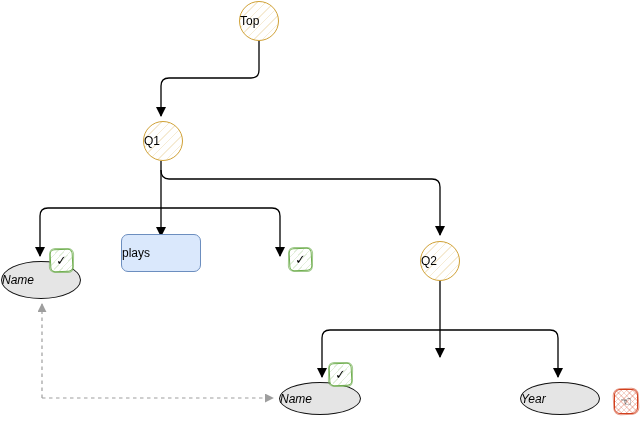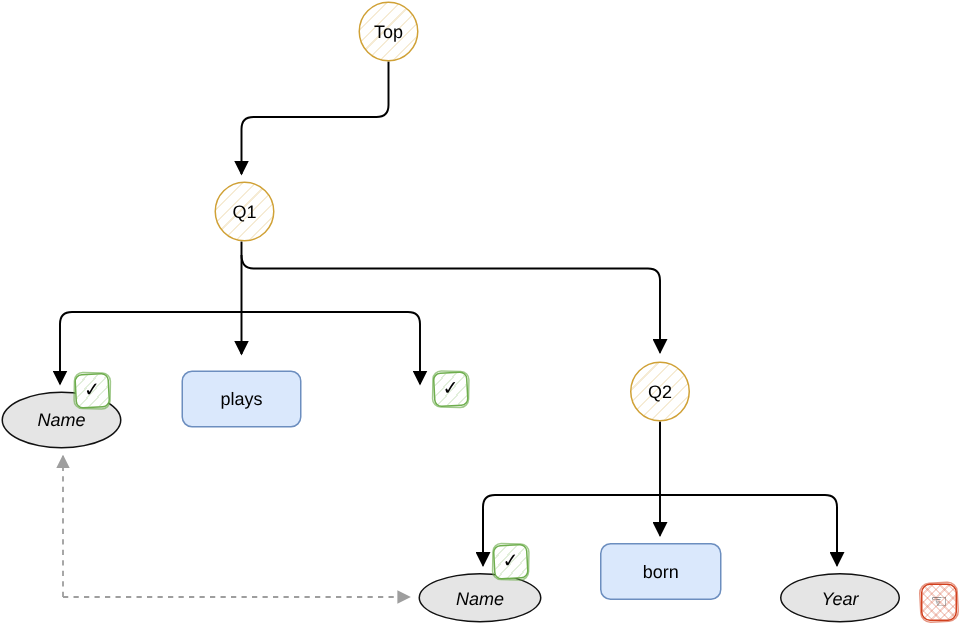--- a/index.html
+++ b/index.html
@@ -28,21 +28,20 @@
     fill: none;
     stroke: #9e9e9e;
     stroke-width: 1.2;
     stroke-dasharray: 3.5 3.5;
   }
 
   .node {
     position: absolute;
     display: flex;
     align-items: center;
-    justify-content: center;
     font-size: 12px;
     color: #000;
     text-align: center;
   }
 
   .circle {
     width: 40px; height: 40px;
     border-radius: 50%;
     border: 1.6px solid #d0a136;
     background:
@@ -120,21 +119,21 @@
     border: 1px solid rgba(210,64,30,0.55);
     border-radius: 7px;
     transform: rotate(-3deg);
   }
 
   
   #node-top        { left: 239px; top: 1px; }
   #node-q1         { left: 143px; top: 121px; }
   #node-q2         { left: 420px; top: 241px; }
   #node-name1      { left: 1px;   top: 261px; width: 80px; height: 38px; }
-  #node-plays      { left: 121px; top: 247px; width: 80px; height: 38px; }
+  #node-plays      { left: 121px; top: 234px; width: 80px; height: 38px; }
   #node-instrument { left: 239px; top: 261px; width: 84px; height: 38px; }
   #node-name2      { left: 279px; top: 382px; width: 82px; height: 33px; }
   #node-born       { left: 400px; top: 362px; width: 81px; height: 38px; }
   #node-year       { left: 520px; top: 382px; width: 80px; height: 33px; }
 
   #cb-name1      { left: 50px;  top: 249px; }
   #cb-instrument { left: 289px; top: 248px; }
   #cb-name2      { left: 329px; top: 363px; }
 
   #stamp-hand { left: 614px; top: 389px; }
@@ -185,23 +184,20 @@
 
   <div class="node rrect" id="node-plays">
     <span>plays</span>
   </div>
 
 
   <div class="node ellipse" id="node-name2">
     <span>Name</span>
   </div>
 
-  <div class="node rrect" id="node-born">
-    <span>born</span>
-  </div>
 
   <div class="node ellipse" id="node-year">
     <span>Year</span>
   </div>
 
   <div class="checkbox" id="cb-name1">
     <span>✓</span>
   </div>
 
   <div class="checkbox" id="cb-instrument">

